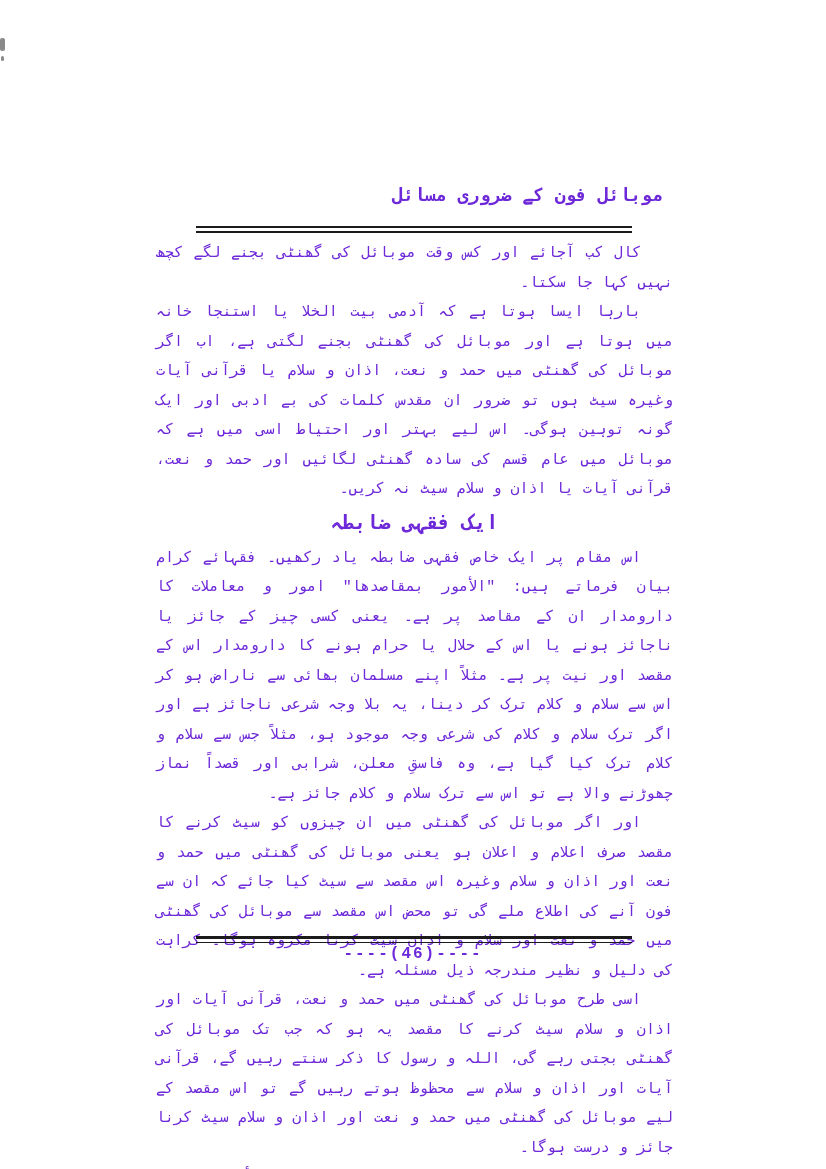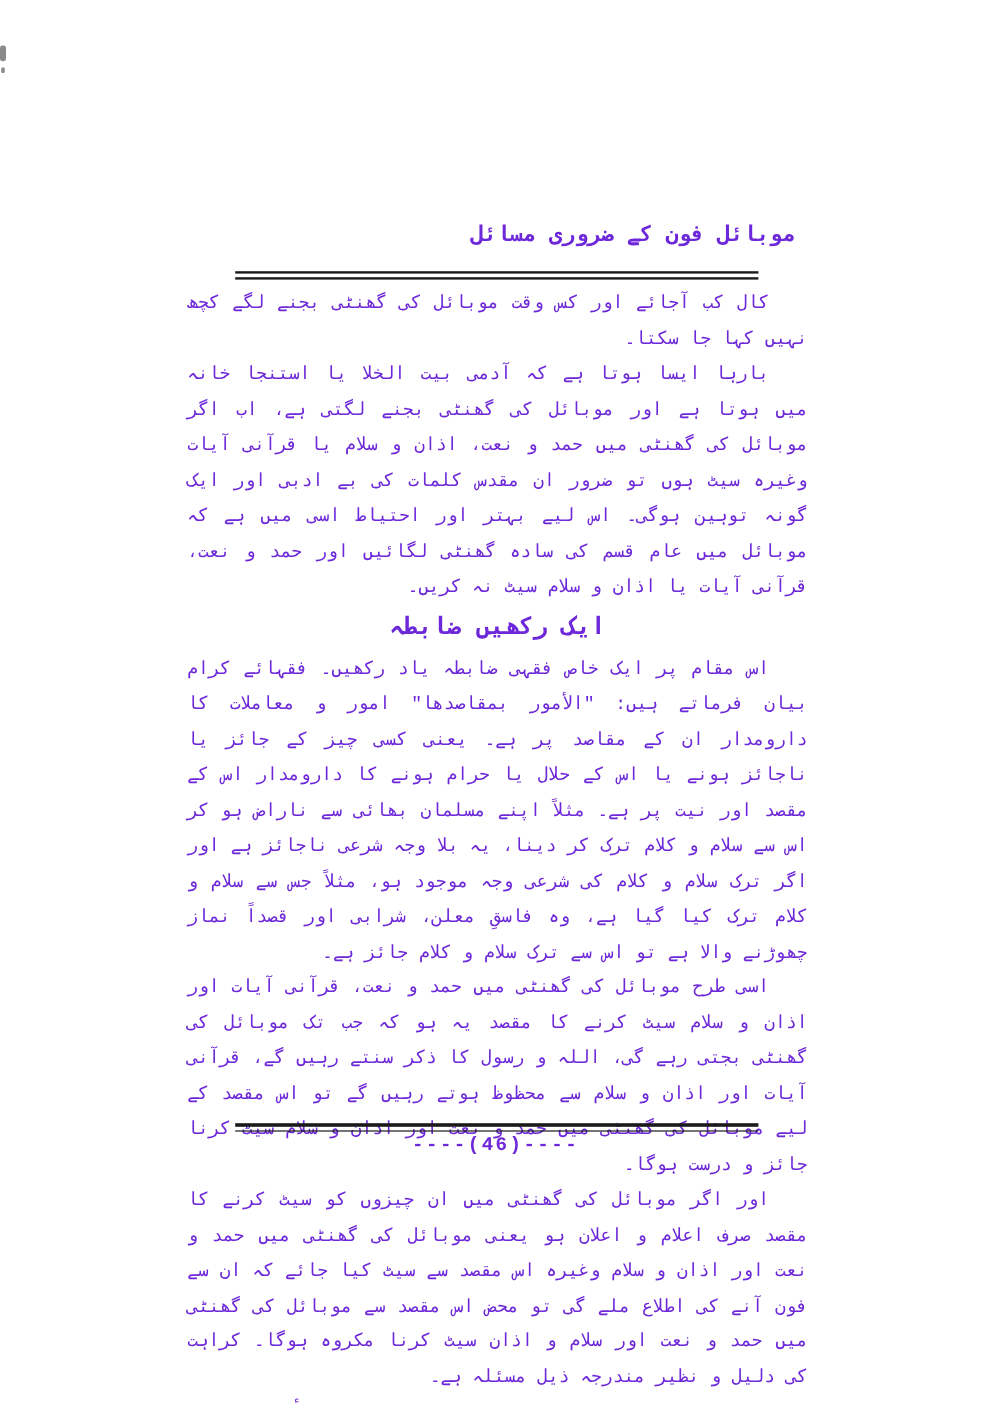--- a/index.html
+++ b/index.html
@@ -98,24 +98,24 @@
   <div class="artifact a1"></div>
   <div class="artifact a2"></div>
 
   <div class="running-title">موبائل فون کے ضروری مسائل</div>
 
   <div class="double-rule header-rule"></div>
 
   <main class="body-text">
     <p>کال کب آجائے اور کس وقت موبائل کی گھنٹی بجنے لگے کچھ نہیں کہا جا سکتا۔</p>
     <p>بارہا ایسا ہوتا ہے کہ آدمی بیت الخلا یا استنجا خانہ میں ہوتا ہے اور موبائل کی گھنٹی بجنے لگتی ہے، اب اگر موبائل کی گھنٹی میں حمد و نعت، اذان و سلام یا قرآنی آیات وغیرہ سیٹ ہوں تو ضرور ان مقدس کلمات کی بے ادبی اور ایک گونہ توہین ہوگی۔ اس لیے بہتر اور احتیاط اسی میں ہے کہ موبائل میں عام قسم کی سادہ گھنٹی لگائیں اور حمد و نعت، قرآنی آیات یا اذان و سلام سیٹ نہ کریں۔</p>
-    <h2 class="section-heading">ایک رکھیں ضابطہ</h2>
+    <h2 class="section-heading">ایک فقہی ضابطہ</h2>
     <p>اس مقام پر ایک خاص فقہی ضابطہ یاد رکھیں۔ فقہائے کرام بیان فرماتے ہیں: "الأمور بمقاصدها" امور و معاملات کا دارومدار ان کے مقاصد پر ہے۔ یعنی کسی چیز کے جائز یا ناجائز ہونے یا اس کے حلال یا حرام ہونے کا دارومدار اس کے مقصد اور نیت پر ہے۔ مثلاً اپنے مسلمان بھائی سے ناراض ہو کر اس سے سلام و کلام ترک کر دینا، یہ بلا وجہ شرعی ناجائز ہے اور اگر ترک سلام و کلام کی شرعی وجہ موجود ہو، مثلاً جس سے سلام و کلام ترک کیا گیا ہے، وہ فاسقِ معلن، شرابی اور قصداً نماز چھوڑنے والا ہے تو اس سے ترک سلام و کلام جائز ہے۔</p>
+    <p>اور اگر موبائل کی گھنٹی میں ان چیزوں کو سیٹ کرنے کا مقصد صرف اعلام و اعلان ہو یعنی موبائل کی گھنٹی میں حمد و نعت اور اذان و سلام وغیرہ اس مقصد سے سیٹ کیا جائے کہ ان سے فون آنے کی اطلاع ملے گی تو محض اس مقصد سے موبائل کی گھنٹی میں حمد و نعت اور سلام و اذان سیٹ کرنا مکروہ ہوگا۔ کراہت کی دلیل و نظیر مندرجہ ذیل مسئلہ ہے۔</p>
     <p>اسی طرح موبائل کی گھنٹی میں حمد و نعت، قرآنی آیات اور اذان و سلام سیٹ کرنے کا مقصد یہ ہو کہ جب تک موبائل کی گھنٹی بجتی رہے گی، اللہ و رسول کا ذکر سنتے رہیں گے، قرآنی آیات اور اذان و سلام سے محظوظ ہوتے رہیں گے تو اس مقصد کے لیے موبائل کی گھنٹی میں حمد و نعت اور اذان و سلام سیٹ کرنا جائز و درست ہوگا۔</p>
-    <p>اور اگر موبائل کی گھنٹی میں ان چیزوں کو سیٹ کرنے کا مقصد صرف اعلام و اعلان ہو یعنی موبائل کی گھنٹی میں حمد و نعت اور اذان و سلام وغیرہ اس مقصد سے سیٹ کیا جائے کہ ان سے فون آنے کی اطلاع ملے گی تو محض اس مقصد سے موبائل کی گھنٹی میں حمد و نعت اور سلام و اذان سیٹ کرنا مکروہ ہوگا۔ کراہت کی دلیل و نظیر مندرجہ ذیل مسئلہ ہے۔</p>
     <p class="arabic-quote">إذا فتح ناراض الثوب فسبح الله تعالىٰ أو صلىٰ على النبي ﷺ يريد</p>
   </main>
 
   <div class="double-rule footer-rule"></div>
 
   <div class="page-number">----(46)----</div>
 
 </div>
 
 </body></html>

